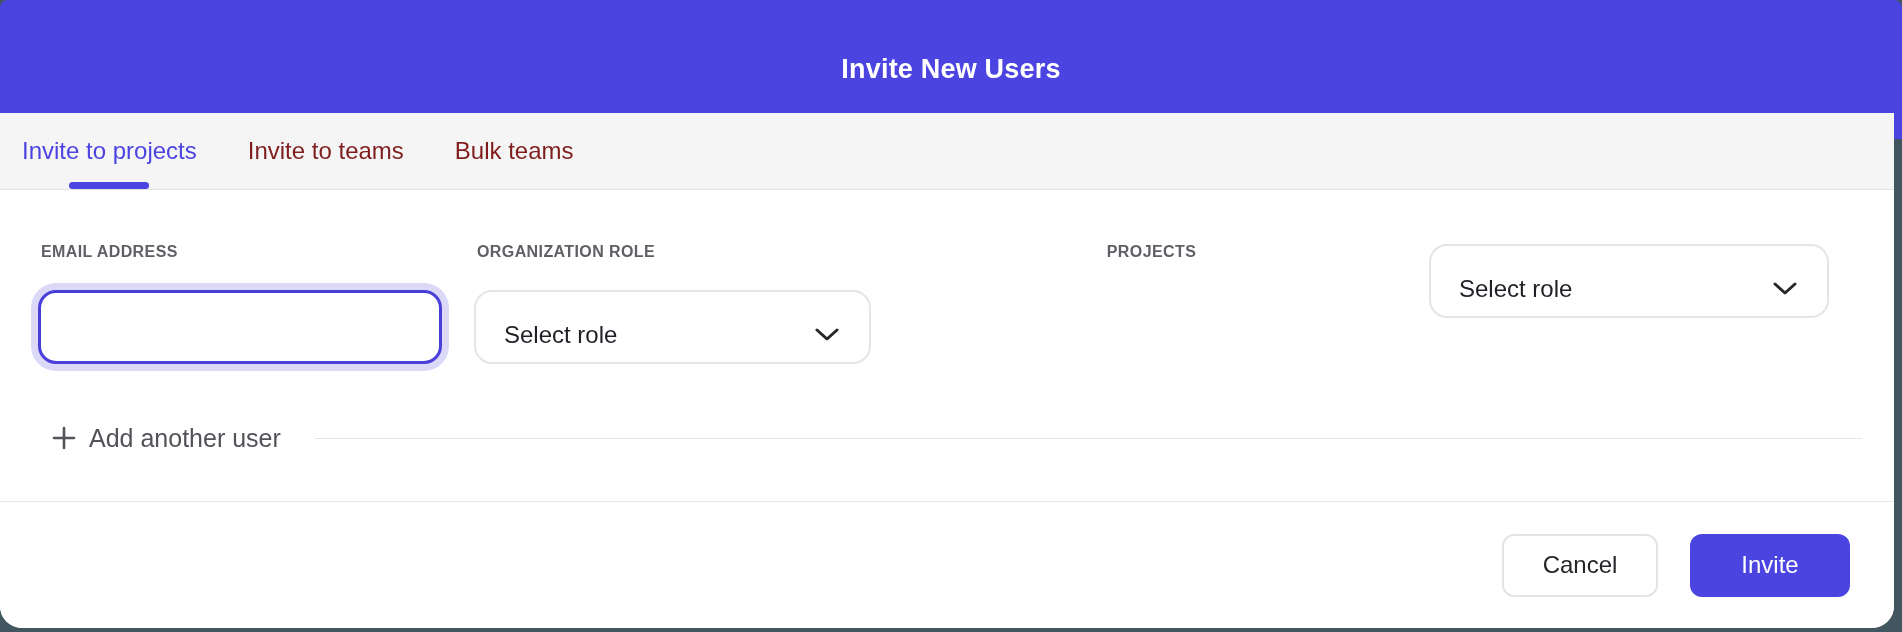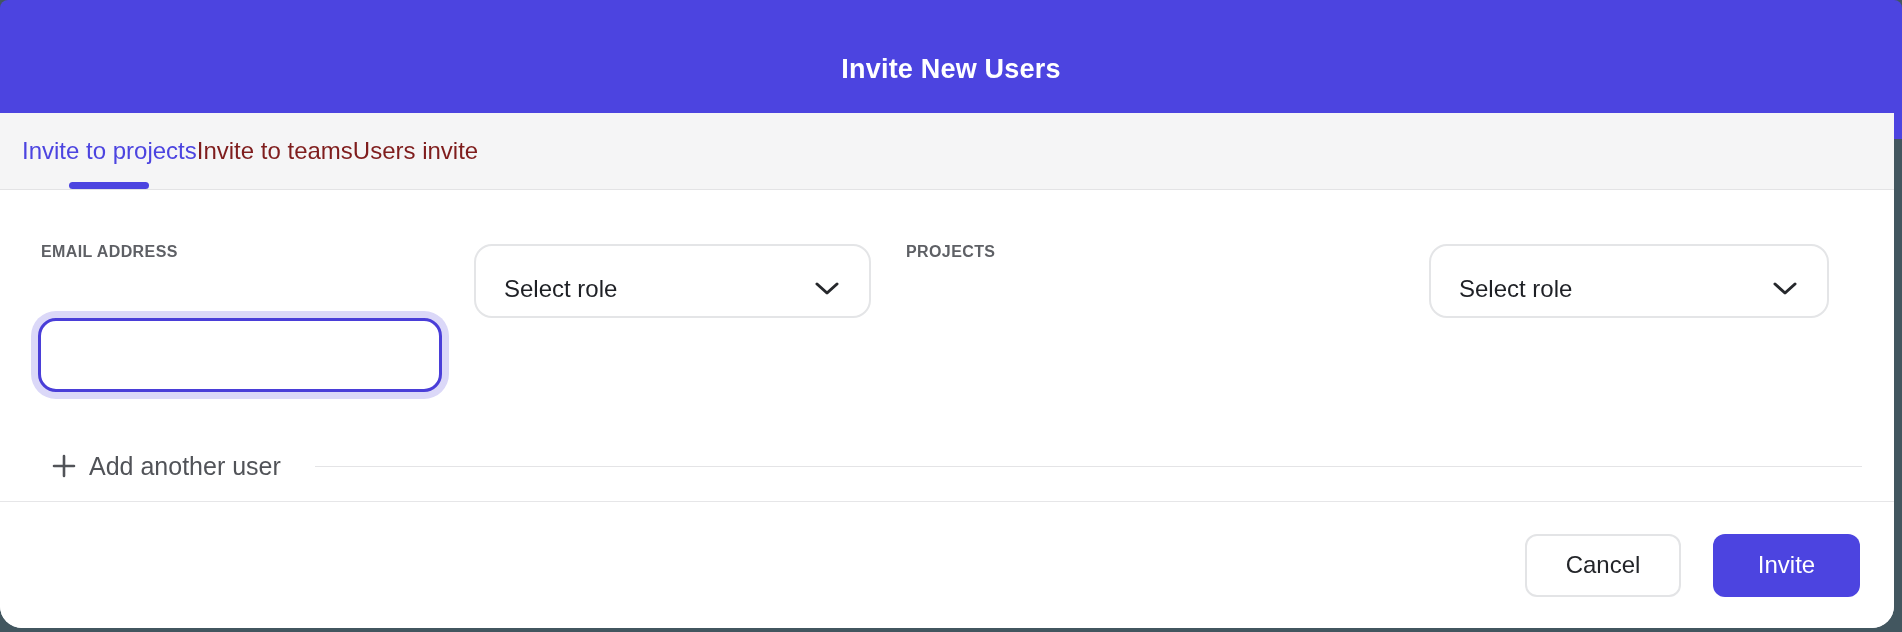--- a/index.html
+++ b/index.html
@@ -16,36 +16,36 @@
     border-radius:8px 8px 0 0;
     display:flex; align-items:center; justify-content:center;
   }
   .modal-title{ color:#ffffff; font-size:27px; font-weight:700; letter-spacing:.2px; }
   .modal-body{
     position:absolute; top:113px; left:0; width:1894px; height:515px;
     background:#ffffff; border-radius:0 0 22px 22px; overflow:hidden;
   }
   .tabbar{
     height:77px; background:#f5f5f6; border-bottom:1px solid #e3e3e5;
-    display:flex; align-items:stretch; padding-left:22px; 
+    display:flex; align-items:stretch; padding-left:22px; gap:51px;
   }
   .tab{
     position:relative; display:flex; align-items:center;
     font-size:24px; color:#7f1d1d; cursor:pointer; white-space:nowrap;
   }
   .tab.active{ color: var(--accent, #4c44e0); }
   .tab-underline{
     position:absolute; bottom:0; left:50%; transform:translateX(-50%);
     width:80px; height:7px; border-radius:4px;
     background: var(--accent, #4c44e0);
   }
   .form-area{ padding:54px 0 0 38px; }
   .fields-row{ display:flex; gap:32px; padding-right:65px; }
-  .col{ display:flex; flex-direction:column;gap:28px; }
-  .col-1{ width:404px; } .col-2{ width:397px; } .col-3{ width:494px; } .col-4{ width:400px; }
+  .col{ display:flex; flex-direction:column; }
+  .col-1{ width:404px; } .col-2{ width:397px; } .col-3{ width:494px;text-align:center; } .col-4{ width:400px; }
   .field-label{
     font-size:16px; font-weight:700; color:#5e6065;
     letter-spacing:.4px; padding-left:3px; margin-bottom:30px; line-height:16px;
   }
   .text-input{
     width:100%; height:74px; background:#fff;
     border:3px solid #4a3ed8; border-radius:18px;
     box-shadow:0 0 0 7px #dbd8f8;
     outline:none; font-size:24px; color:#1e2025; padding:0 24px;
     font-family:"Liberation Sans", sans-serif;
@@ -62,59 +62,60 @@
     margin-top:60px; padding-left:13px; padding-right:32px;
     display:flex; align-items:center; height:28px;
   }
   .plus-icon{ margin-right:12px; flex:0 0 auto; }
   .add-label{ font-size:25px; font-weight:500; color:#515358; white-space:nowrap; }
   .add-divider{ flex:1; height:1px; background:#e4e4e6; margin-left:34px; }
   .footer{
     position:absolute; left:0; bottom:0; width:100%; height:127px;
     background:#fff; border-top:1px solid #e6e6e8;
     display:flex; align-items:center; justify-content:flex-end;
-    gap:32px; padding-right:34px;
+    gap:32px; padding-right:44px;
   }
   .btn{ height:63px; border-radius:12px; font-size:24px; font-weight:500;
         font-family:"Liberation Sans", sans-serif; cursor:pointer;
         display:flex; align-items:center; justify-content:center; }
   .btn-cancel{ width:156px; background:#fff; border:2px solid #e3e4e6; color:#232529; }
-  .btn-invite{ width:147px; background: var(--accent, #4c44e0); border:none; color:#fff; }
+  .btn-invite{ width:160px; background: var(--accent, #4c44e0); border:none; color:#fff; }
 </style>
 </head>
 <body style="--accent: #4c44e0; --backdrop: #42565f;">
 
 <div class="modal-header">
   <div class="modal-title">Invite New Users</div>
 </div>
 
 <div class="modal-body">
 
   <div class="tabbar">
     <div class="tab active">
       <span>Invite to projects</span>
       <span class="tab-underline"></span>
     </div>
     <div class="tab">
       <span>Invite to teams</span>
     </div>
     <div class="tab">
-      <span>Users invite</span>
+      <span>Bulk teams</span>
     </div>
   </div>
 
   <div class="form-area">
     <div class="fields-row">
 
       <div class="col col-1">
         <div class="field-label">EMAIL ADDRESS</div>
         <input class="text-input" type="text" value="" style="">
       </div>
 
       <div class="col col-2">
+        <div class="field-label">ORGANIZATION ROLE</div>
         <div class="select">
           <span class="select-value">Select role</span>
           <svg class="chevron" width="24" height="14" viewBox="0 0 24 14">
             <path d="M2 2 L12 11 L22 2" fill="none" stroke="#26282c" stroke-width="3" stroke-linecap="round" stroke-linejoin="round"></path>
           </svg>
         </div>
       </div>
 
       <div class="col col-3">
         <div class="field-label">PROJECTS</div>

